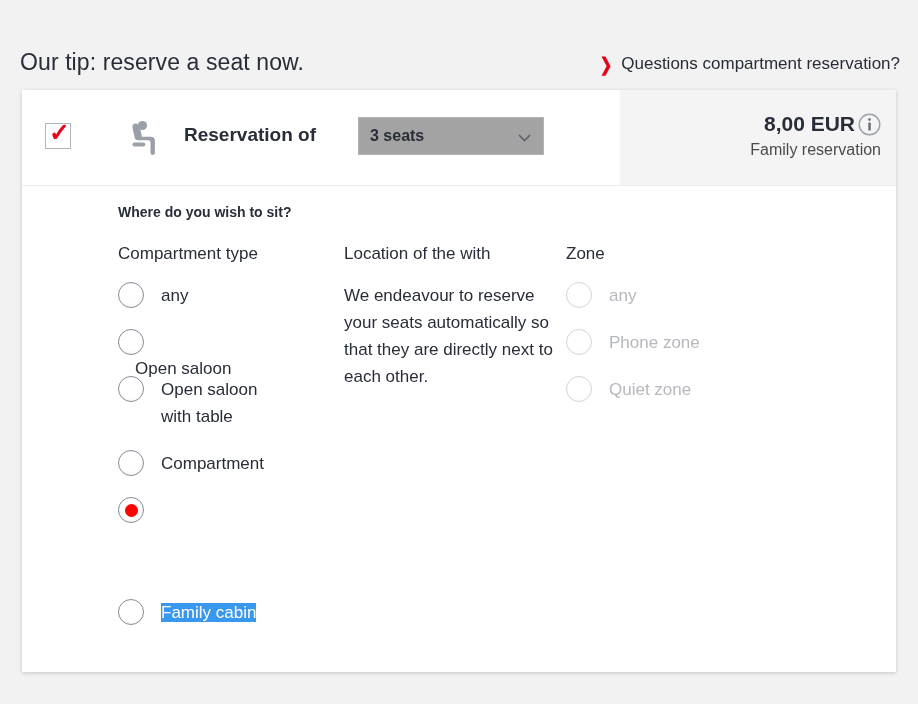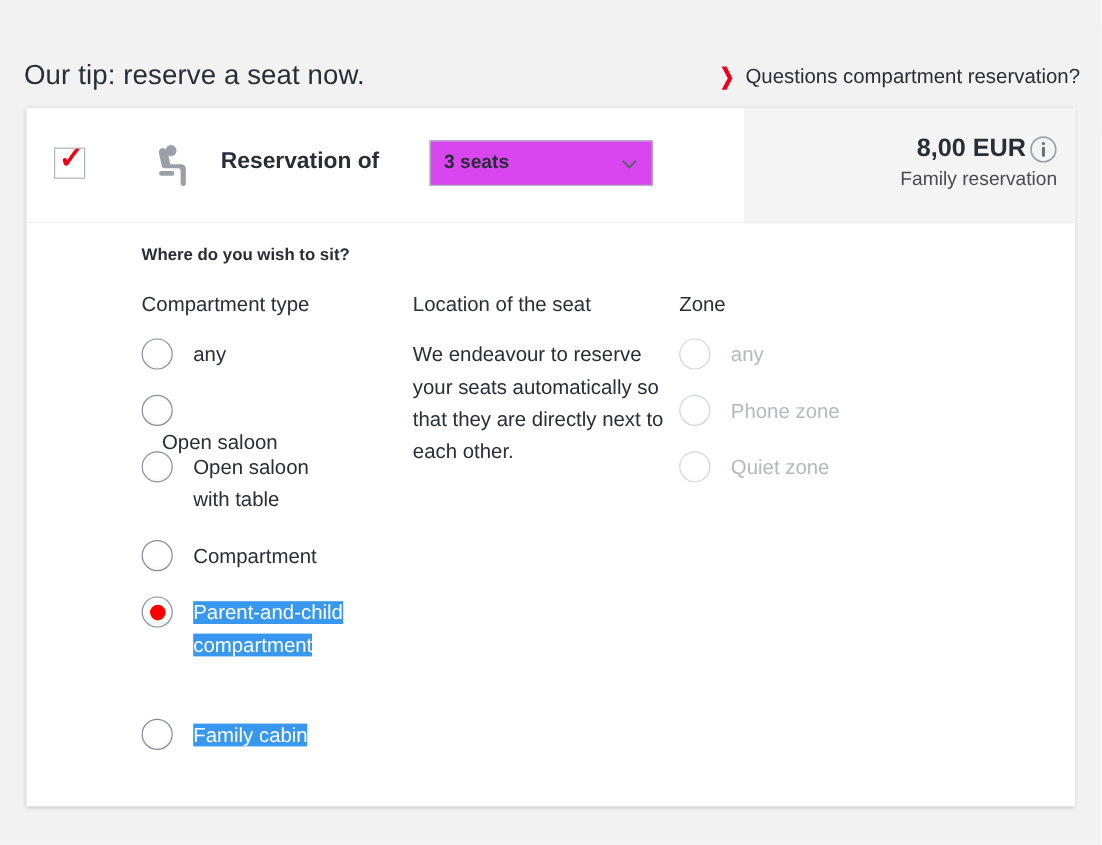--- a/index.html
+++ b/index.html
@@ -122,21 +122,21 @@
     white-space: nowrap;
   }
 
   .seat-select {
     position: absolute;
     left: 336px;
     top: 27px;
     width: 186px;
     height: 38px;
     border: 1px solid #b0b4bb;
-    background: #d946ef;
+    background: #a3a3a3;
     box-sizing: border-box;
     cursor: pointer;
   }
   .seat-select .val {
     position: absolute;
     left: 11px;
     top: 9px;
     font-size: 16px;
     font-weight: 700;
     color: #282d37;
@@ -311,21 +311,21 @@
         <rect x="10.3" y="9.6" width="2.5" height="8.0" rx="0.6" fill="#6b7077"></rect>
       </svg>
     </div>
     <div class="price-sub">Family reservation</div>
   </div>
 
   <div class="card-body">
     <div class="section-title">Where do you wish to sit?</div>
 
     <div class="col-head c1">Compartment type</div>
-    <div class="col-head c2">Location of the seat</div>
+    <div class="col-head c2">Location of the with</div>
     <div class="col-head c3">Zone</div>
 
     <div class="radio-col c1" id="col-compartment">
         <div class="radio-row" style="top: 0px;">
           <span class="radio"></span>
           <span class="radio-label">any</span>
         </div>
         <div class="radio-row" style="top: 47px; flex-direction: column;">
           <span class="radio"></span>
           <span class="radio-label">Open saloon</span>
@@ -335,21 +335,20 @@
           <span class="radio-label">Open saloon with table</span>
         </div>
         <div class="radio-row" style="top: 168px;">
           <span class="radio"></span>
           <span class="radio-label">Compartment</span>
         </div>
         <div class="radio-row" style="top: 215px;">
           <span class="radio">
             <span class="dot"></span>
           </span>
-          <span class="radio-label"><span class="hl">Parent-and-child compartment</span></span>
         </div>
         <div class="radio-row" style="top: 317px;">
           <span class="radio"></span>
           <span class="radio-label"><span class="hl">Family cabin</span></span>
         </div>
       </div>
 
     <div class="note">We endeavour to reserve your seats automatically so that they are directly next to each other.</div>
 
     <div class="radio-col c3" id="col-zone">

